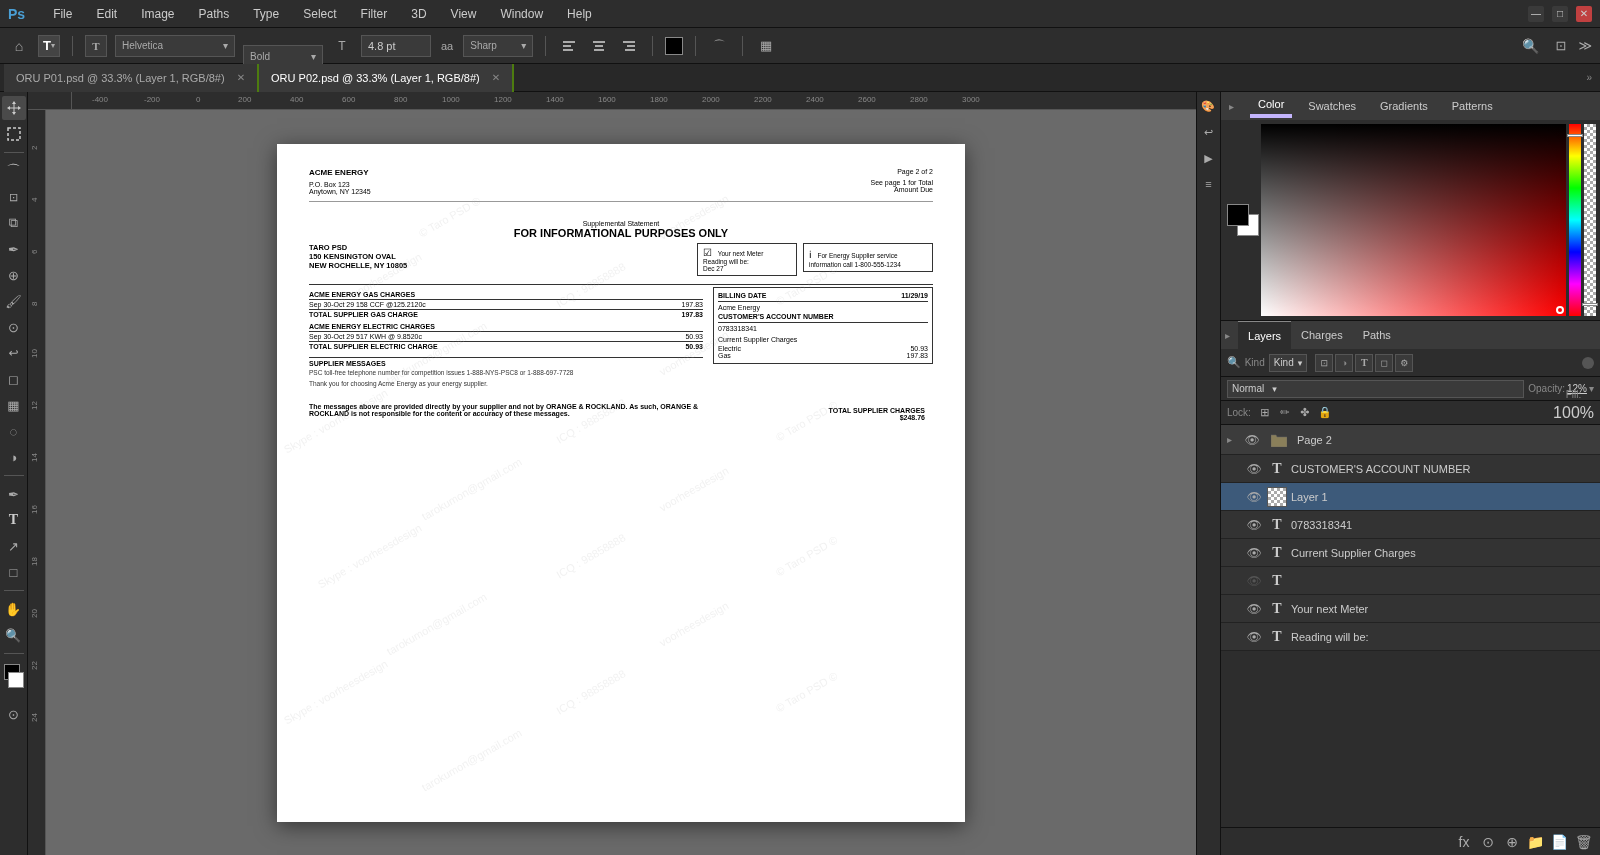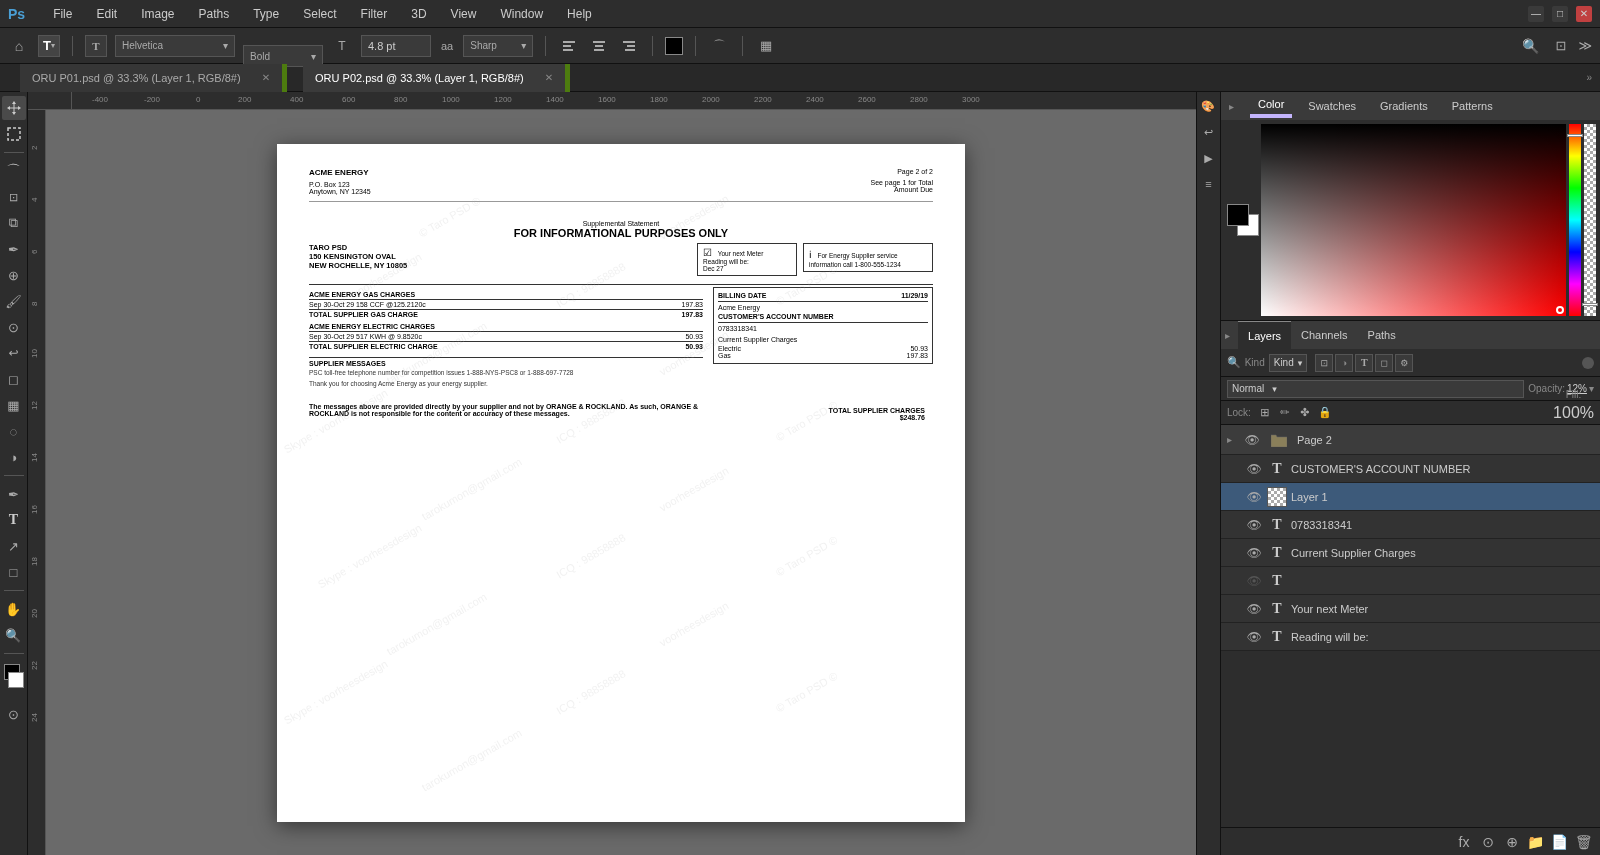--- a/index.html
+++ b/index.html
@@ -18,21 +18,21 @@
     .options-dropdown { background: #3a3a3a; border: 1px solid #555; color: #ccc; padding: 2px 6px; font-size: 11px; height: 22px; min-width: 80px; display: flex; align-items: center; justify-content: space-between; cursor: pointer; }
     .options-dropdown span { font-size: 10px; color: #aaa; }
     .options-input { background: #3a3a3a; border: 1px solid #555; color: #ccc; padding: 2px 6px; font-size: 11px; height: 22px; min-width: 60px; display: flex; align-items: center; }
     .options-separator { width: 1px; height: 20px; background: #555; margin: 0 4px; }
     .align-btn { width: 22px; height: 22px; display: flex; align-items: center; justify-content: center; color: #aaa; font-size: 12px; cursor: pointer; border: 1px solid transparent; }
     .color-swatch-small { width: 18px; height: 18px; background: #000; border: 1px solid #888; }
     .search-icon-top { margin-left: auto; color: #aaa; font-size: 14px; margin-right: 8px; }
 
     
     #tab-bar { display: flex; align-items: center; background: #282828; height: 28px; border-bottom: 1px solid #111; padding-left: 4px; }
-    .tab { display: flex; align-items: center; height: 28px; padding: 0 12px; font-size: 11px; color: #aaa; cursor: pointer; border-right: 5px solid #4d7c0f; background: #363636; gap: 21px; margin-left: 16px; }
+    .tab { display: flex; align-items: center; height: 28px; padding: 0 12px; font-size: 11px; color: #aaa; cursor: pointer; border-right: 2px solid #4d7c0f; background: #363636; gap: 12px; }
     .tab.active { background: #3a3a3a; color: #fff; }
     .tab-close { color: #888; font-size: 10px; }
     .tab-collapse { color: #888; font-size: 10px; margin-left: auto; margin-right: 8px; }
 
     
     #main-layout { display: flex; height: calc(855px - 28px - 36px - 28px); }
 
     
     #left-toolbar { width: 28px; background: #2d2d2d; border-right: 1px solid #111; display: flex; flex-direction: column; align-items: center; padding-top: 4px; gap: 2px; }
     .tool-btn { width: 24px; height: 24px; display: flex; align-items: center; justify-content: center; color: #ccc; font-size: 14px; cursor: pointer; border-radius: 2px; }
@@ -480,21 +480,21 @@
           </div>
         </div>
       </div>
 
       <div id="layers-panel">
 
         <div id="layers-header">
           <div id="layers-tabs">
             <span class="collapse-arrow">▸</span>
             <div class="layers-tab active">Layers</div>
-            <div class="layers-tab">Channels</div>
+            <div class="layers-tab">Charges</div>
             <div class="layers-tab">Paths</div>
           </div>
         </div>
 
         <div id="layers-filter-row">
           <div style="font-size:11px; color:#aaa;">🔍</div>
           <span class="filter-label">Kind</span>
           <div class="filter-kind-dropdown">
             <span>Kind</span>
               <span style="font-size:9px;">▾</span>

